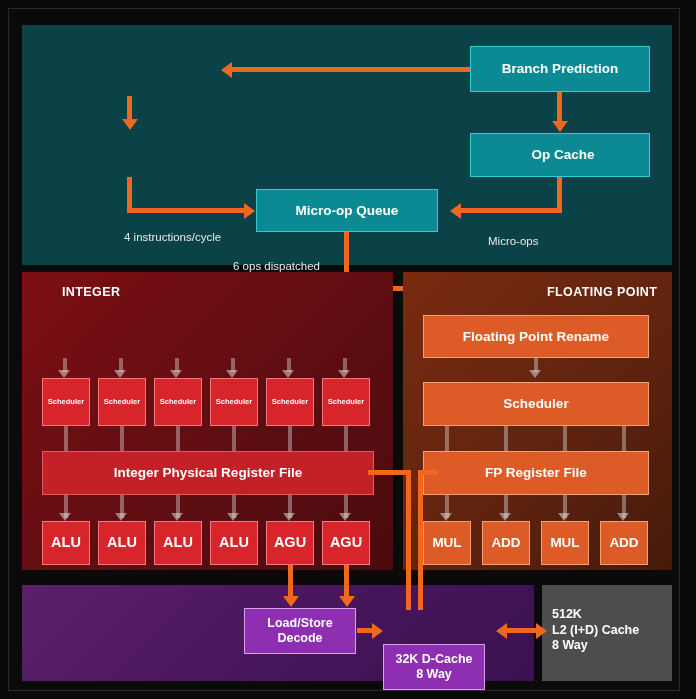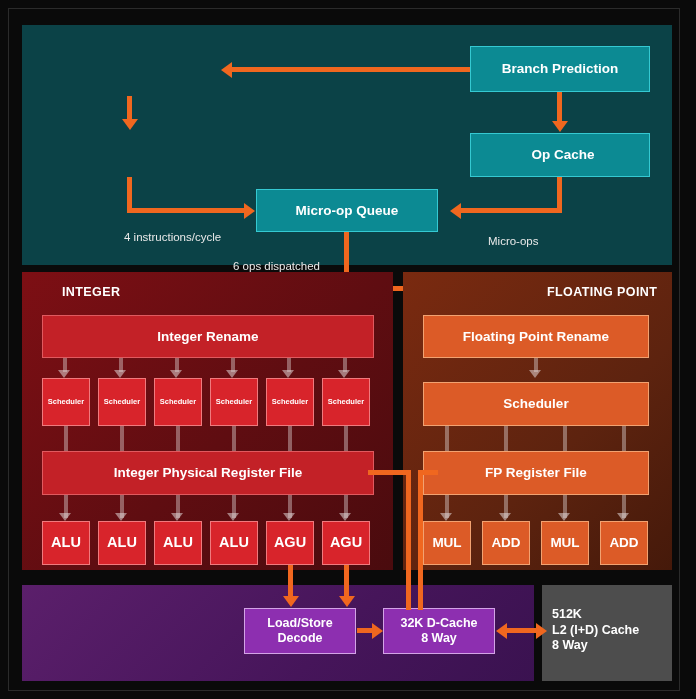--- a/index.html
+++ b/index.html
@@ -94,21 +94,20 @@
   <div class="o ov" style="left:344px;top:232px;height:58px;"></div>
   <div class="o oh" style="left:80px;top:286px;width:540px;"></div>
   <div class="o ov" style="left:80px;top:286px;height:18px;"></div>
   <div class="tri tri-d" style="left:74.5px;top:302px;"></div>
   <div class="o ov" style="left:615px;top:286px;height:18px;"></div>
   <div class="tri tri-d" style="left:609.5px;top:302px;"></div>
 
   <div class="panel integer"></div>
   <div class="sect-title" style="left:24px;top:285px;margin-left:38px;">INTEGER</div>
 
-  <div class="box redwide" style="left:42px;top:315px;width:332px;height:43px;">Integer Rename</div>
 
   <div class="g" style="left:63px;top:358px;height:14px;"></div>
   <div class="gtri" style="left:58px;top:370px;"></div>
   <div class="g" style="left:119px;top:358px;height:14px;"></div>
   <div class="gtri" style="left:114px;top:370px;"></div>
   <div class="g" style="left:175px;top:358px;height:14px;"></div>
   <div class="gtri" style="left:170px;top:370px;"></div>
   <div class="g" style="left:231px;top:358px;height:14px;"></div>
   <div class="gtri" style="left:226px;top:370px;"></div>
   <div class="g" style="left:287px;top:358px;height:14px;"></div>
@@ -171,21 +170,21 @@
   <div class="box orgunit" style="left:541px;top:521px;width:48px;height:44px;">MUL</div>
   <div class="box orgunit" style="left:600px;top:521px;width:48px;height:44px;">ADD</div>
 
   <div class="panel memory"></div>
   <div class="panel l2panel"></div>
 
 
   <div class="box purple" style="left:244px;top:608px;width:112px;height:46px;">Load/Store
 Decode</div>
 
-  <div class="box purple" style="left:383px;top:608px;width:112px;height:46px;">32K D-Cache
+  <div class="box purple" style="left:383px;top:644px;width:102px;height:46px;">32K D-Cache
 8 Way</div>
 
   <div class="grayTxt" style="left:552px;top:607px;width:110px;">512K
 L2 (I+D) Cache
 8 Way</div>
 
   <div class="o ov" style="left:288px;top:565px;height:32px;"></div>
   <div class="tri tri-d" style="left:282.5px;top:596px;"></div>
   <div class="o ov" style="left:344px;top:565px;height:32px;"></div>
   <div class="tri tri-d" style="left:338.5px;top:596px;"></div>

